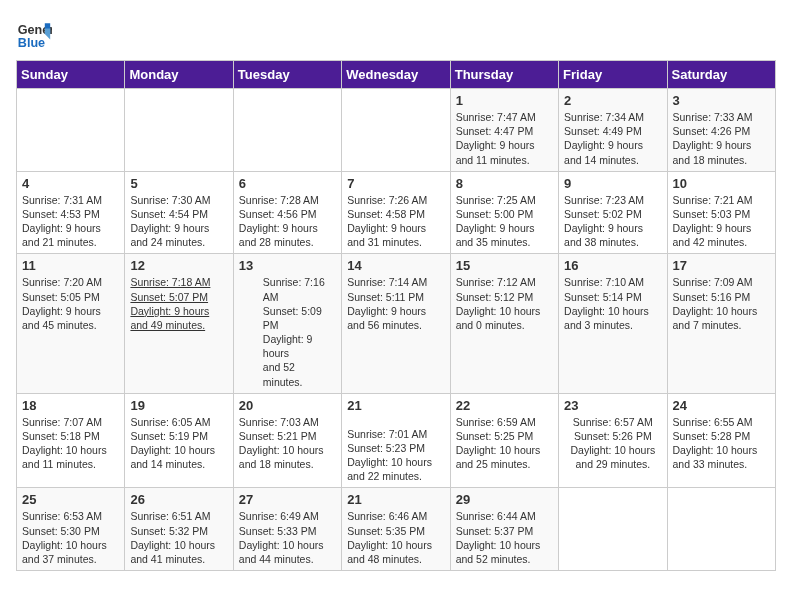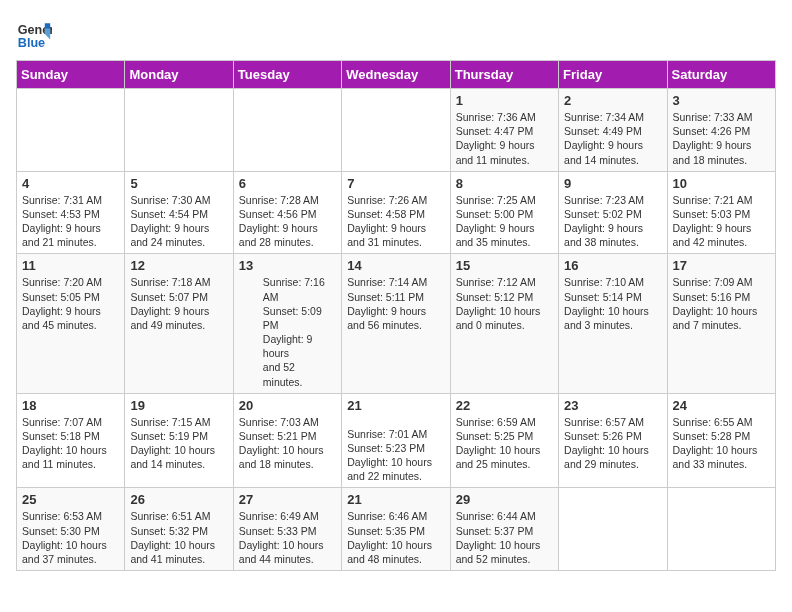--- a/index.html
+++ b/index.html
@@ -37,21 +37,21 @@
       font-size: 16px;
       color: #333;
       font-style: italic;
     }
     table {
       width: 100%;
       border-collapse: collapse;
       table-layout: fixed;
     }
     thead tr th {
-      background-color: #a21caf;
+      background-color: #4c1d95;
       color: #fff;
       font-size: 13px;
       padding: 6px 4px;
       text-align: left;
       border: 1px solid #ccc;
     }
     tbody tr td {
       border: 1px solid #ccc;
       vertical-align: top;
       padding: 4px 5px;
@@ -109,21 +109,21 @@
       </tr>
   </thead>
   <tbody id="calendar-body">
   <tr>
         <td class="empty-cell"></td>
         <td class="empty-cell"></td>
         <td class="empty-cell"></td>
         <td class="empty-cell"></td>
         <td>
           <span class="day-number">1</span>
-          <div class="day-info" style="white-space: pre-line;">Sunrise: 7:36 AM
+          <div class="day-info" style="white-space: pre-line;">Sunrise: 7:47 AM
 Sunset: 4:47 PM
 Daylight: 9 hours
 and 11 minutes.</div>
         </td>
         <td>
           <span class="day-number">2</span>
           <div class="day-info" style="white-space: pre-line;">Sunrise: 7:34 AM
 Sunset: 4:49 PM
 Daylight: 9 hours
 and 14 minutes.</div>
@@ -190,21 +190,21 @@
       <tr>
         <td>
           <span class="day-number">11</span>
           <div class="day-info" style="white-space: pre-line;">Sunrise: 7:20 AM
 Sunset: 5:05 PM
 Daylight: 9 hours
 and 45 minutes.</div>
         </td>
         <td>
           <span class="day-number">12</span>
-          <div class="day-info" style="white-space: pre-line;">Sunrise: 7:18 AM
+          <div class="day-info" style="white-space: pre-line; text-decoration: underline;">Sunrise: 7:18 AM
 Sunset: 5:07 PM
 Daylight: 9 hours
 and 49 minutes.</div>
         </td>
         <td>
           <span class="day-number">13</span>
           <div class="day-info" style="white-space: pre-line; margin-left: 24px;">Sunrise: 7:16 AM
 Sunset: 5:09 PM
 Daylight: 9 hours
 and 52 minutes.</div>
@@ -241,21 +241,21 @@
       <tr>
         <td>
           <span class="day-number">18</span>
           <div class="day-info" style="white-space: pre-line;">Sunrise: 7:07 AM
 Sunset: 5:18 PM
 Daylight: 10 hours
 and 11 minutes.</div>
         </td>
         <td>
           <span class="day-number">19</span>
-          <div class="day-info" style="white-space: pre-line;">Sunrise: 7:15 AM
+          <div class="day-info" style="white-space: pre-line;">Sunrise: 6:05 AM
 Sunset: 5:19 PM
 Daylight: 10 hours
 and 14 minutes.</div>
         </td>
         <td>
           <span class="day-number">20</span>
           <div class="day-info" style="white-space: pre-line;">Sunrise: 7:03 AM
 Sunset: 5:21 PM
 Daylight: 10 hours
 and 18 minutes.</div>
@@ -269,21 +269,21 @@
         </td>
         <td>
           <span class="day-number">22</span>
           <div class="day-info" style="white-space: pre-line;">Sunrise: 6:59 AM
 Sunset: 5:25 PM
 Daylight: 10 hours
 and 25 minutes.</div>
         </td>
         <td>
           <span class="day-number">23</span>
-          <div class="day-info" style="white-space: pre-line;">Sunrise: 6:57 AM
+          <div class="day-info" style="white-space: pre-line; text-align: center;">Sunrise: 6:57 AM
 Sunset: 5:26 PM
 Daylight: 10 hours
 and 29 minutes.</div>
         </td>
         <td>
           <span class="day-number">24</span>
           <div class="day-info" style="white-space: pre-line;">Sunrise: 6:55 AM
 Sunset: 5:28 PM
 Daylight: 10 hours
 and 33 minutes.</div>

